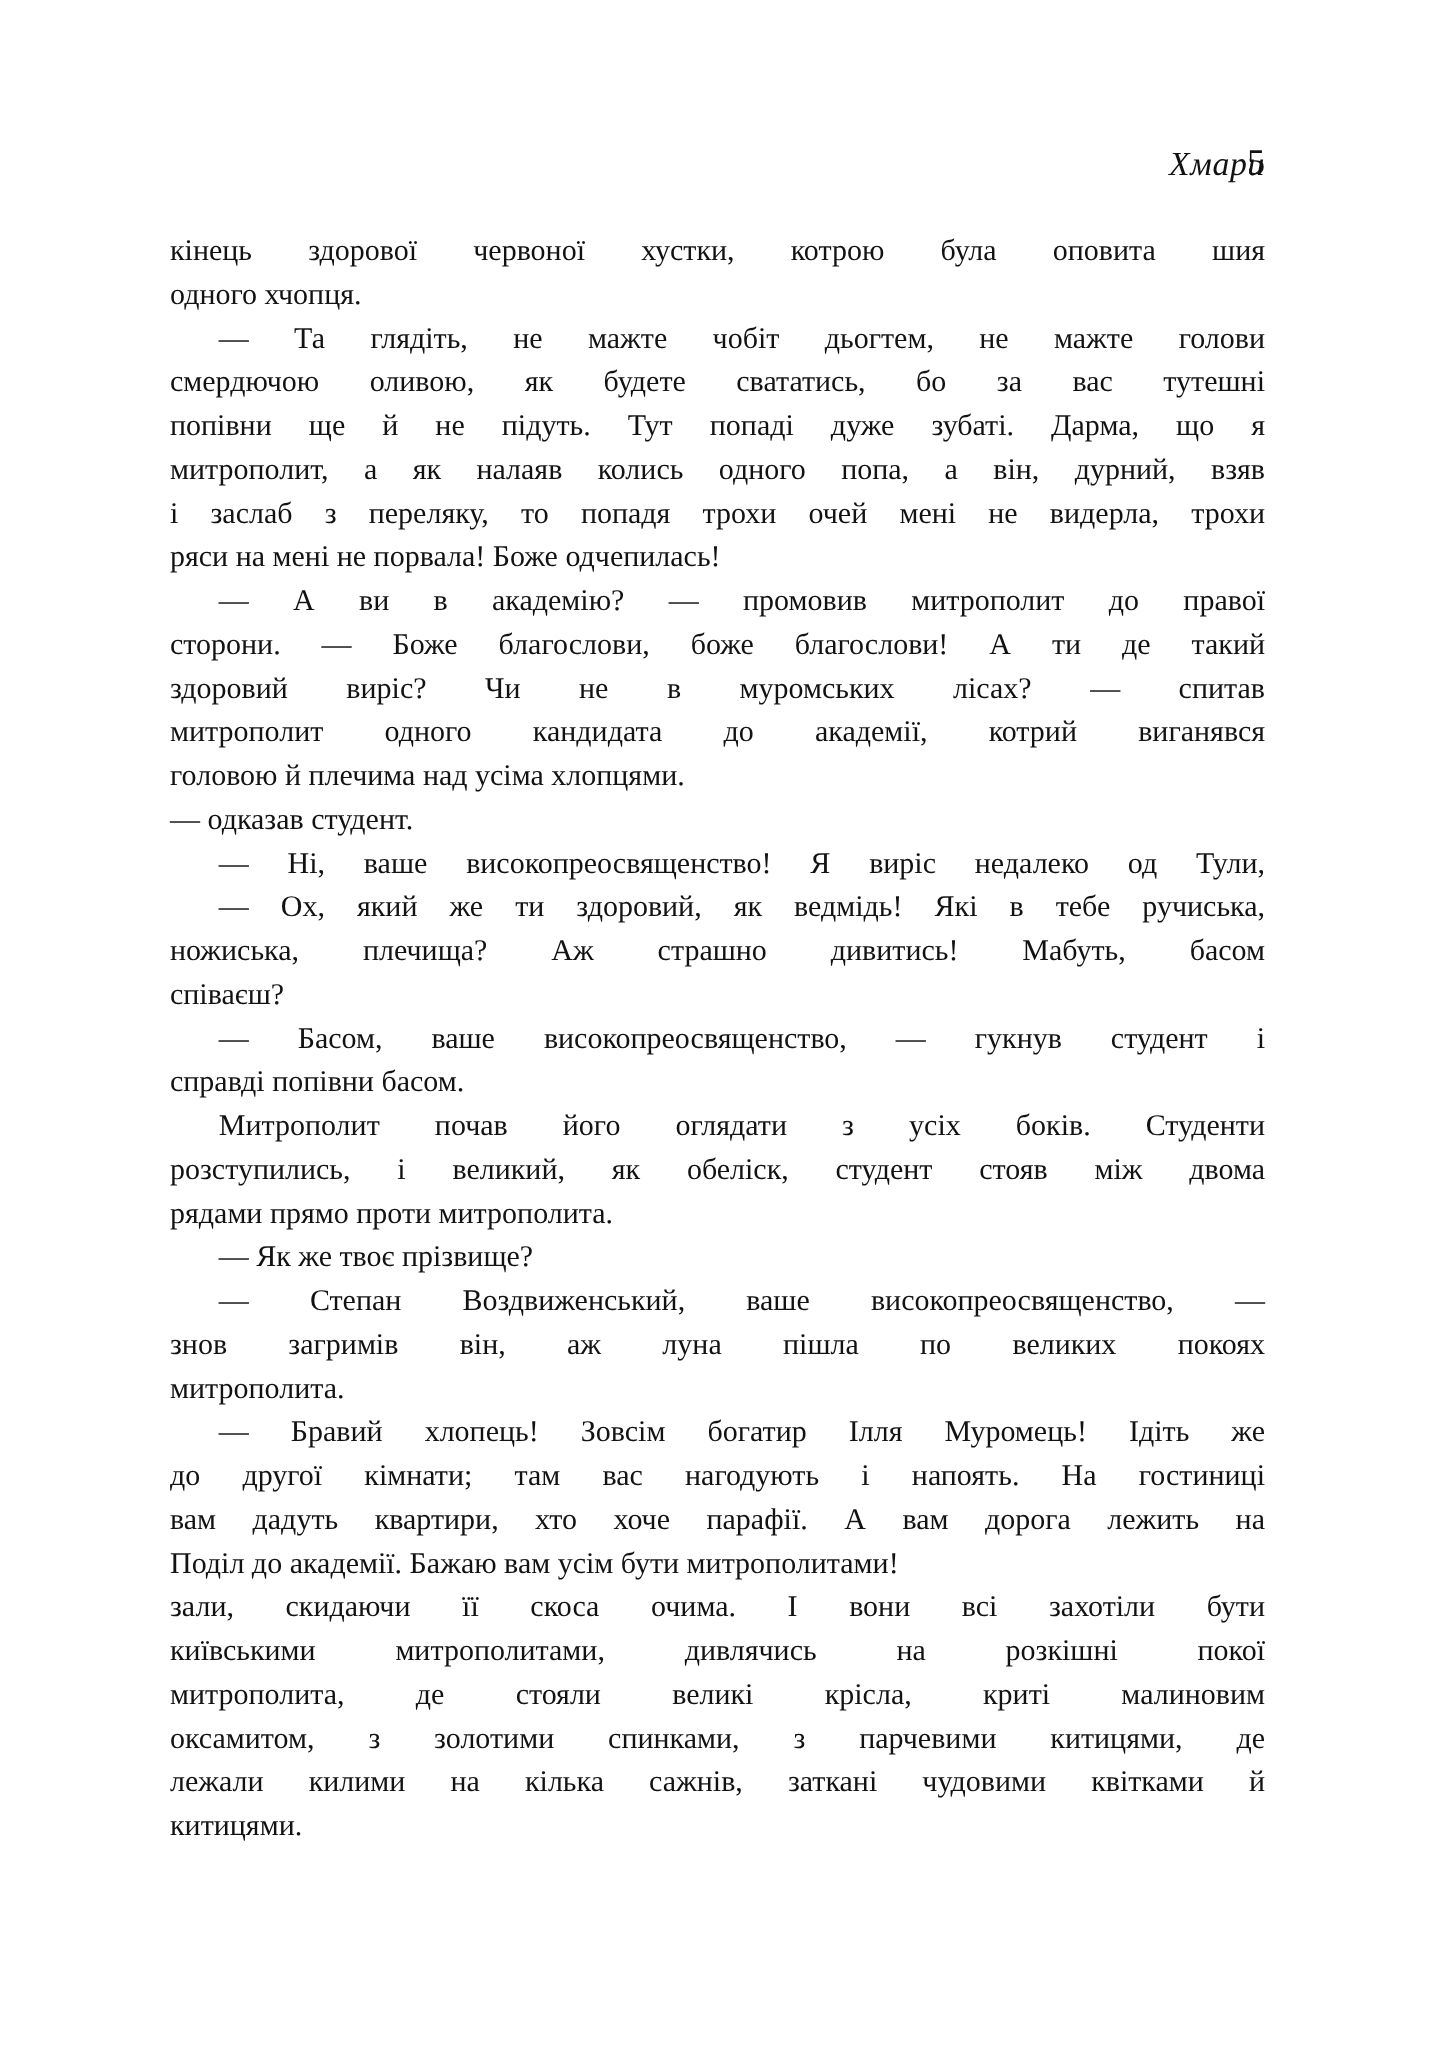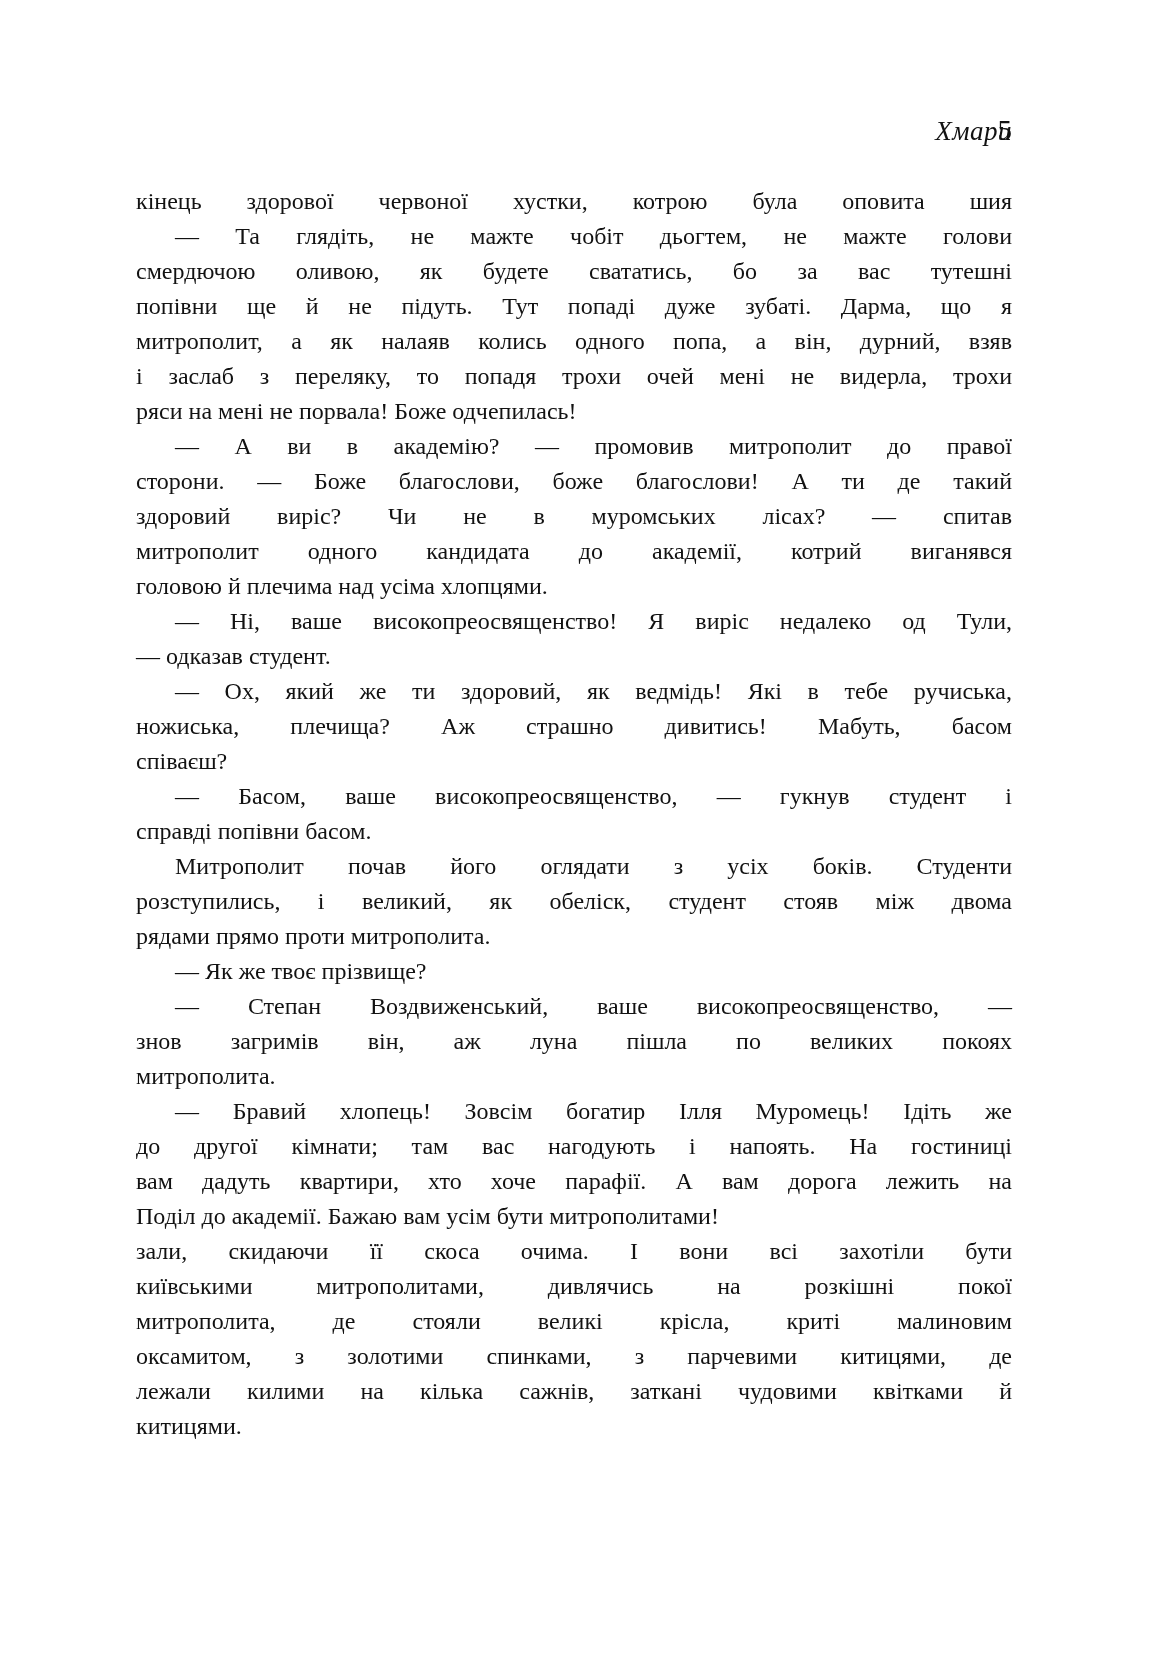--- a/index.html
+++ b/index.html
@@ -72,39 +72,40 @@
 <body>
 
 <div class="page">
   <div class="running-header">
     <span class="header-title">Хмари</span>
     <span class="page-number">5</span>
   </div>
   <div class="text-block">
       <p>
         <span class="line">кінець здорової червоної хустки, котрою була оповита шия</span>
+        <span class="line para-end">одного хчопця.</span>
       </p>
       <p>
         <span class="line indented">— Та глядіть, не мажте чобіт дьогтем, не мажте голови</span>
         <span class="line">смердючою оливою, як будете свататись, бо за вас тутешні</span>
         <span class="line">попівни ще й не підуть. Тут попаді дуже зубаті. Дарма, що я</span>
         <span class="line">митрополит, а як налаяв колись одного попа, а він, дурний, взяв</span>
         <span class="line">і заслаб з переляку, то попадя трохи очей мені не видерла, трохи</span>
         <span class="line para-end">ряси на мені не порвала! Боже одчепилась!</span>
       </p>
       <p>
         <span class="line indented">— А ви в академію? — промовив митрополит до правої</span>
         <span class="line">сторони. — Боже благослови, боже благослови! А ти де такий</span>
         <span class="line">здоровий виріс? Чи не в муромських лісах? — спитав</span>
         <span class="line">митрополит одного кандидата до академії, котрий виганявся</span>
         <span class="line para-end">головою й плечима над усіма хлопцями.</span>
       </p>
       <p>
+        <span class="line para-end">— одказав студент.</span>
         <span class="line indented">— Ні, ваше високопреосвященство! Я виріс недалеко од Тули,</span>
-        <span class="line para-end">— одказав студент.</span>
       </p>
       <p>
         <span class="line indented">— Ох, який же ти здоровий, як ведмідь! Які в тебе ручиська,</span>
         <span class="line">ножиська, плечища? Аж страшно дивитись! Мабуть, басом</span>
         <span class="line para-end">співаєш?</span>
       </p>
       <p>
         <span class="line indented">— Басом, ваше високопреосвященство, — гукнув студент і</span>
         <span class="line para-end">справді попівни басом.</span>
       </p>

